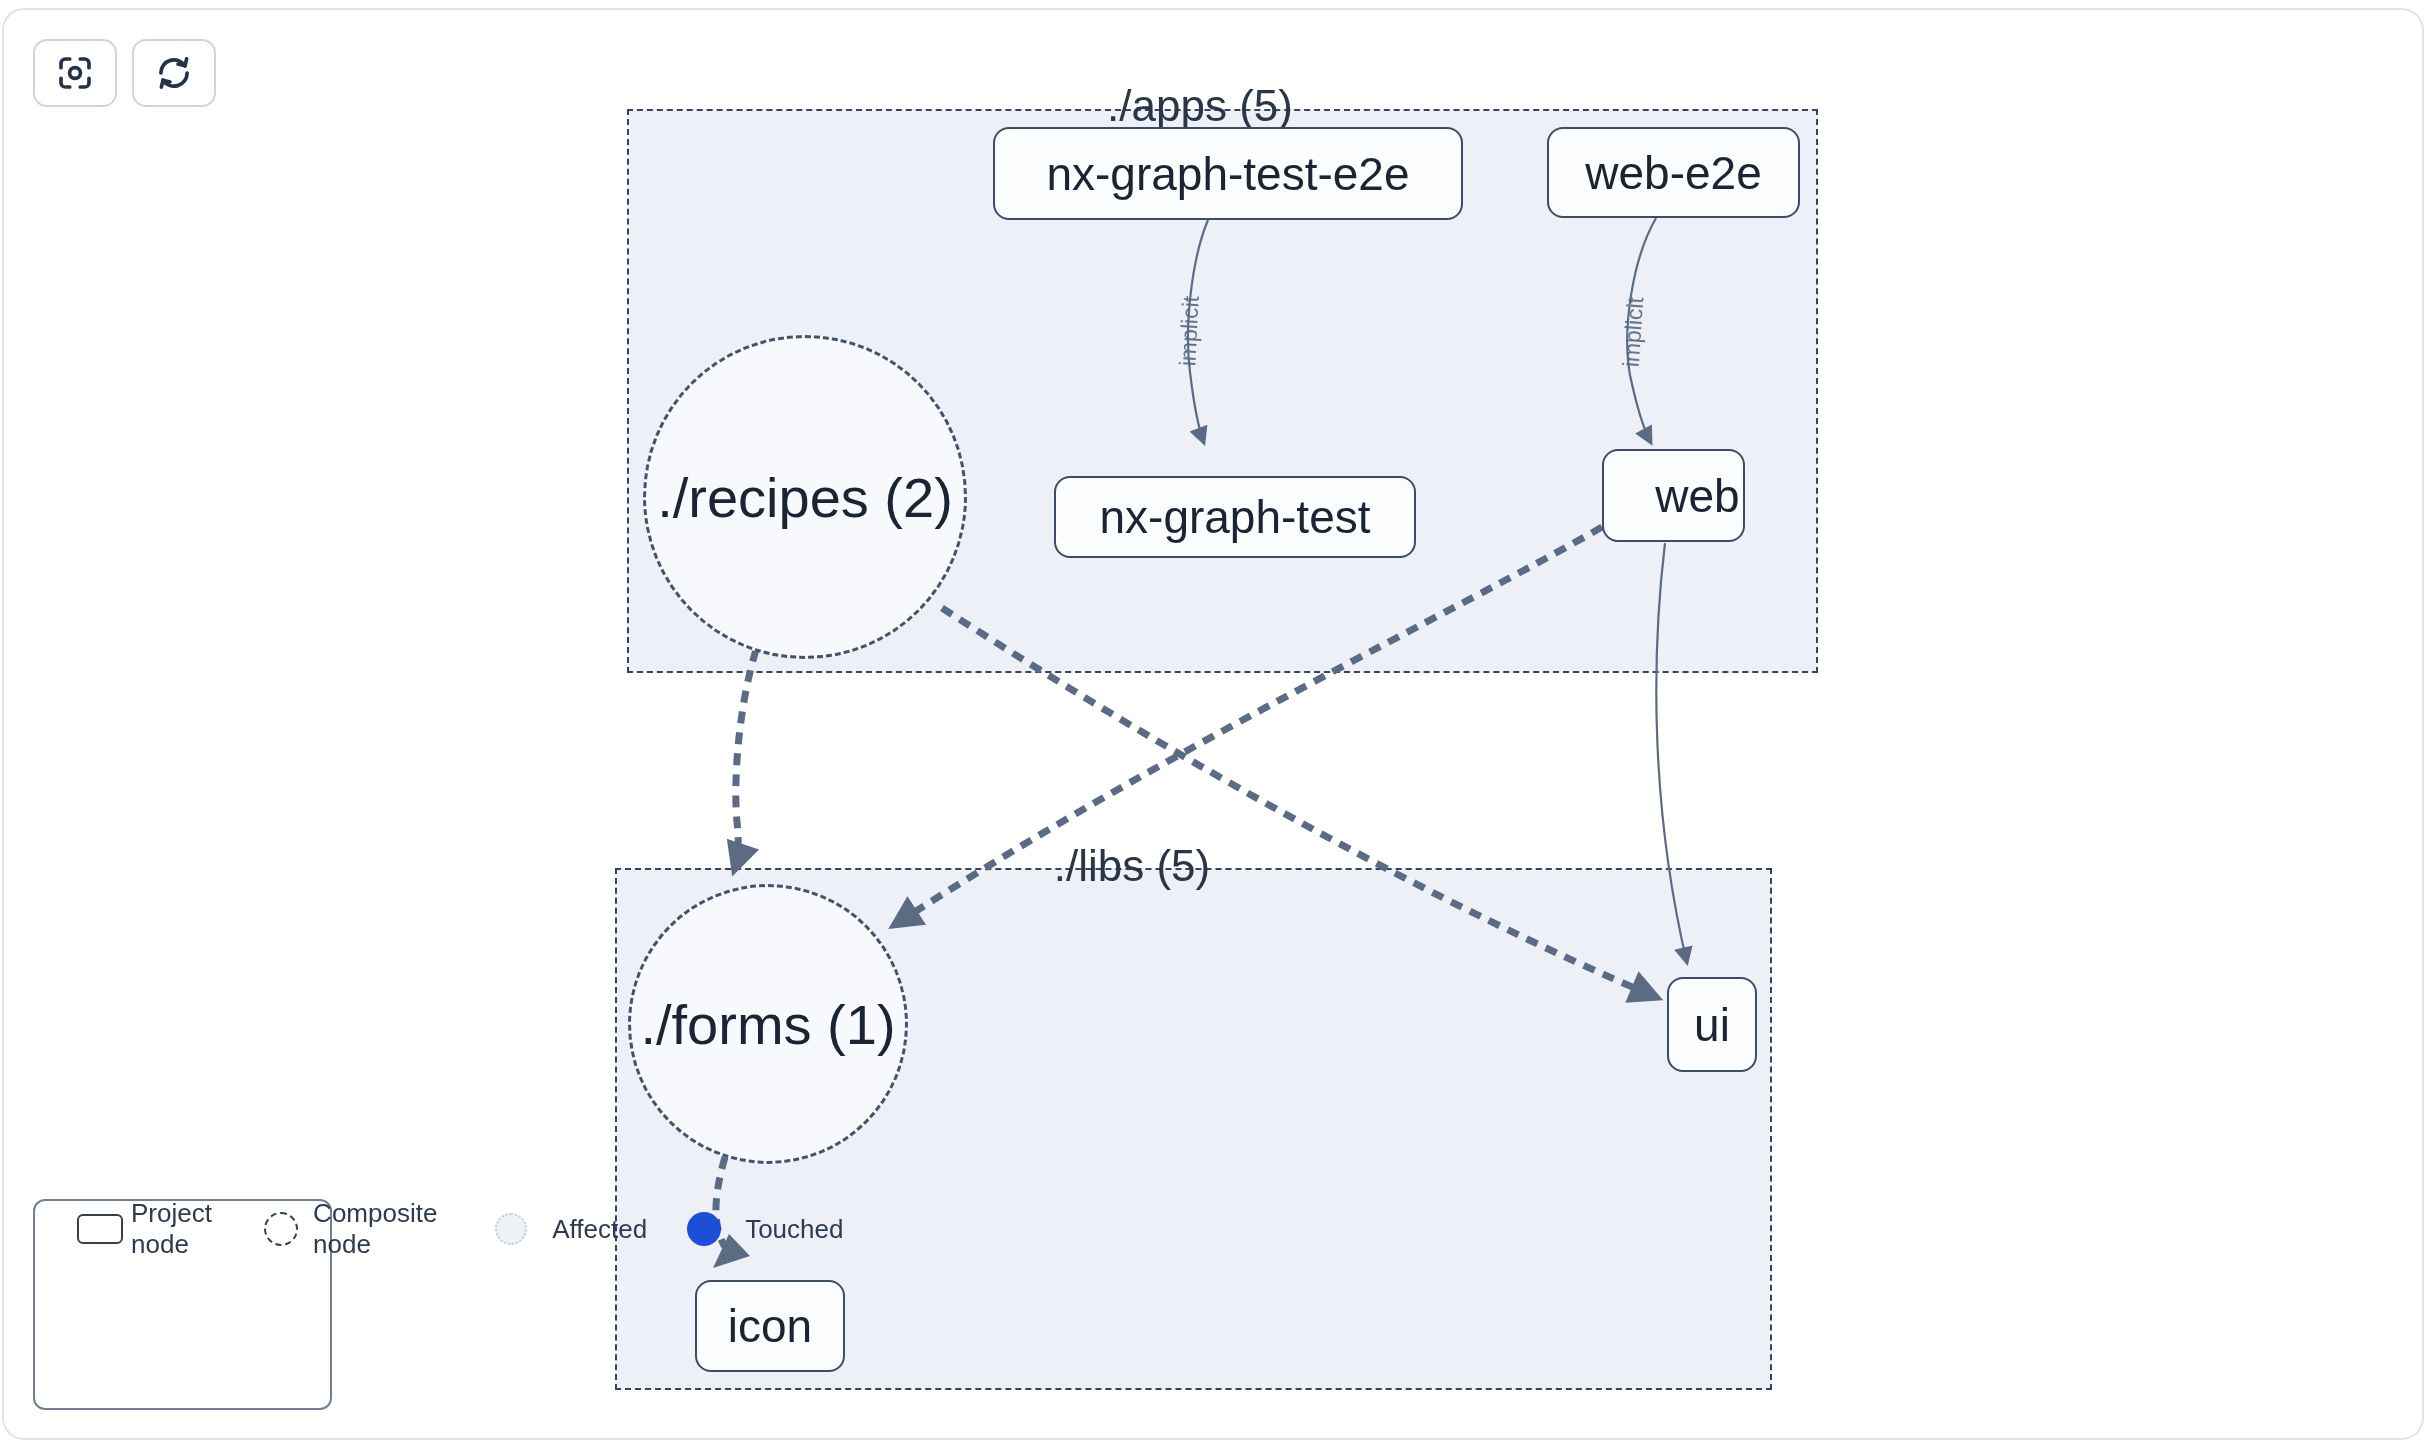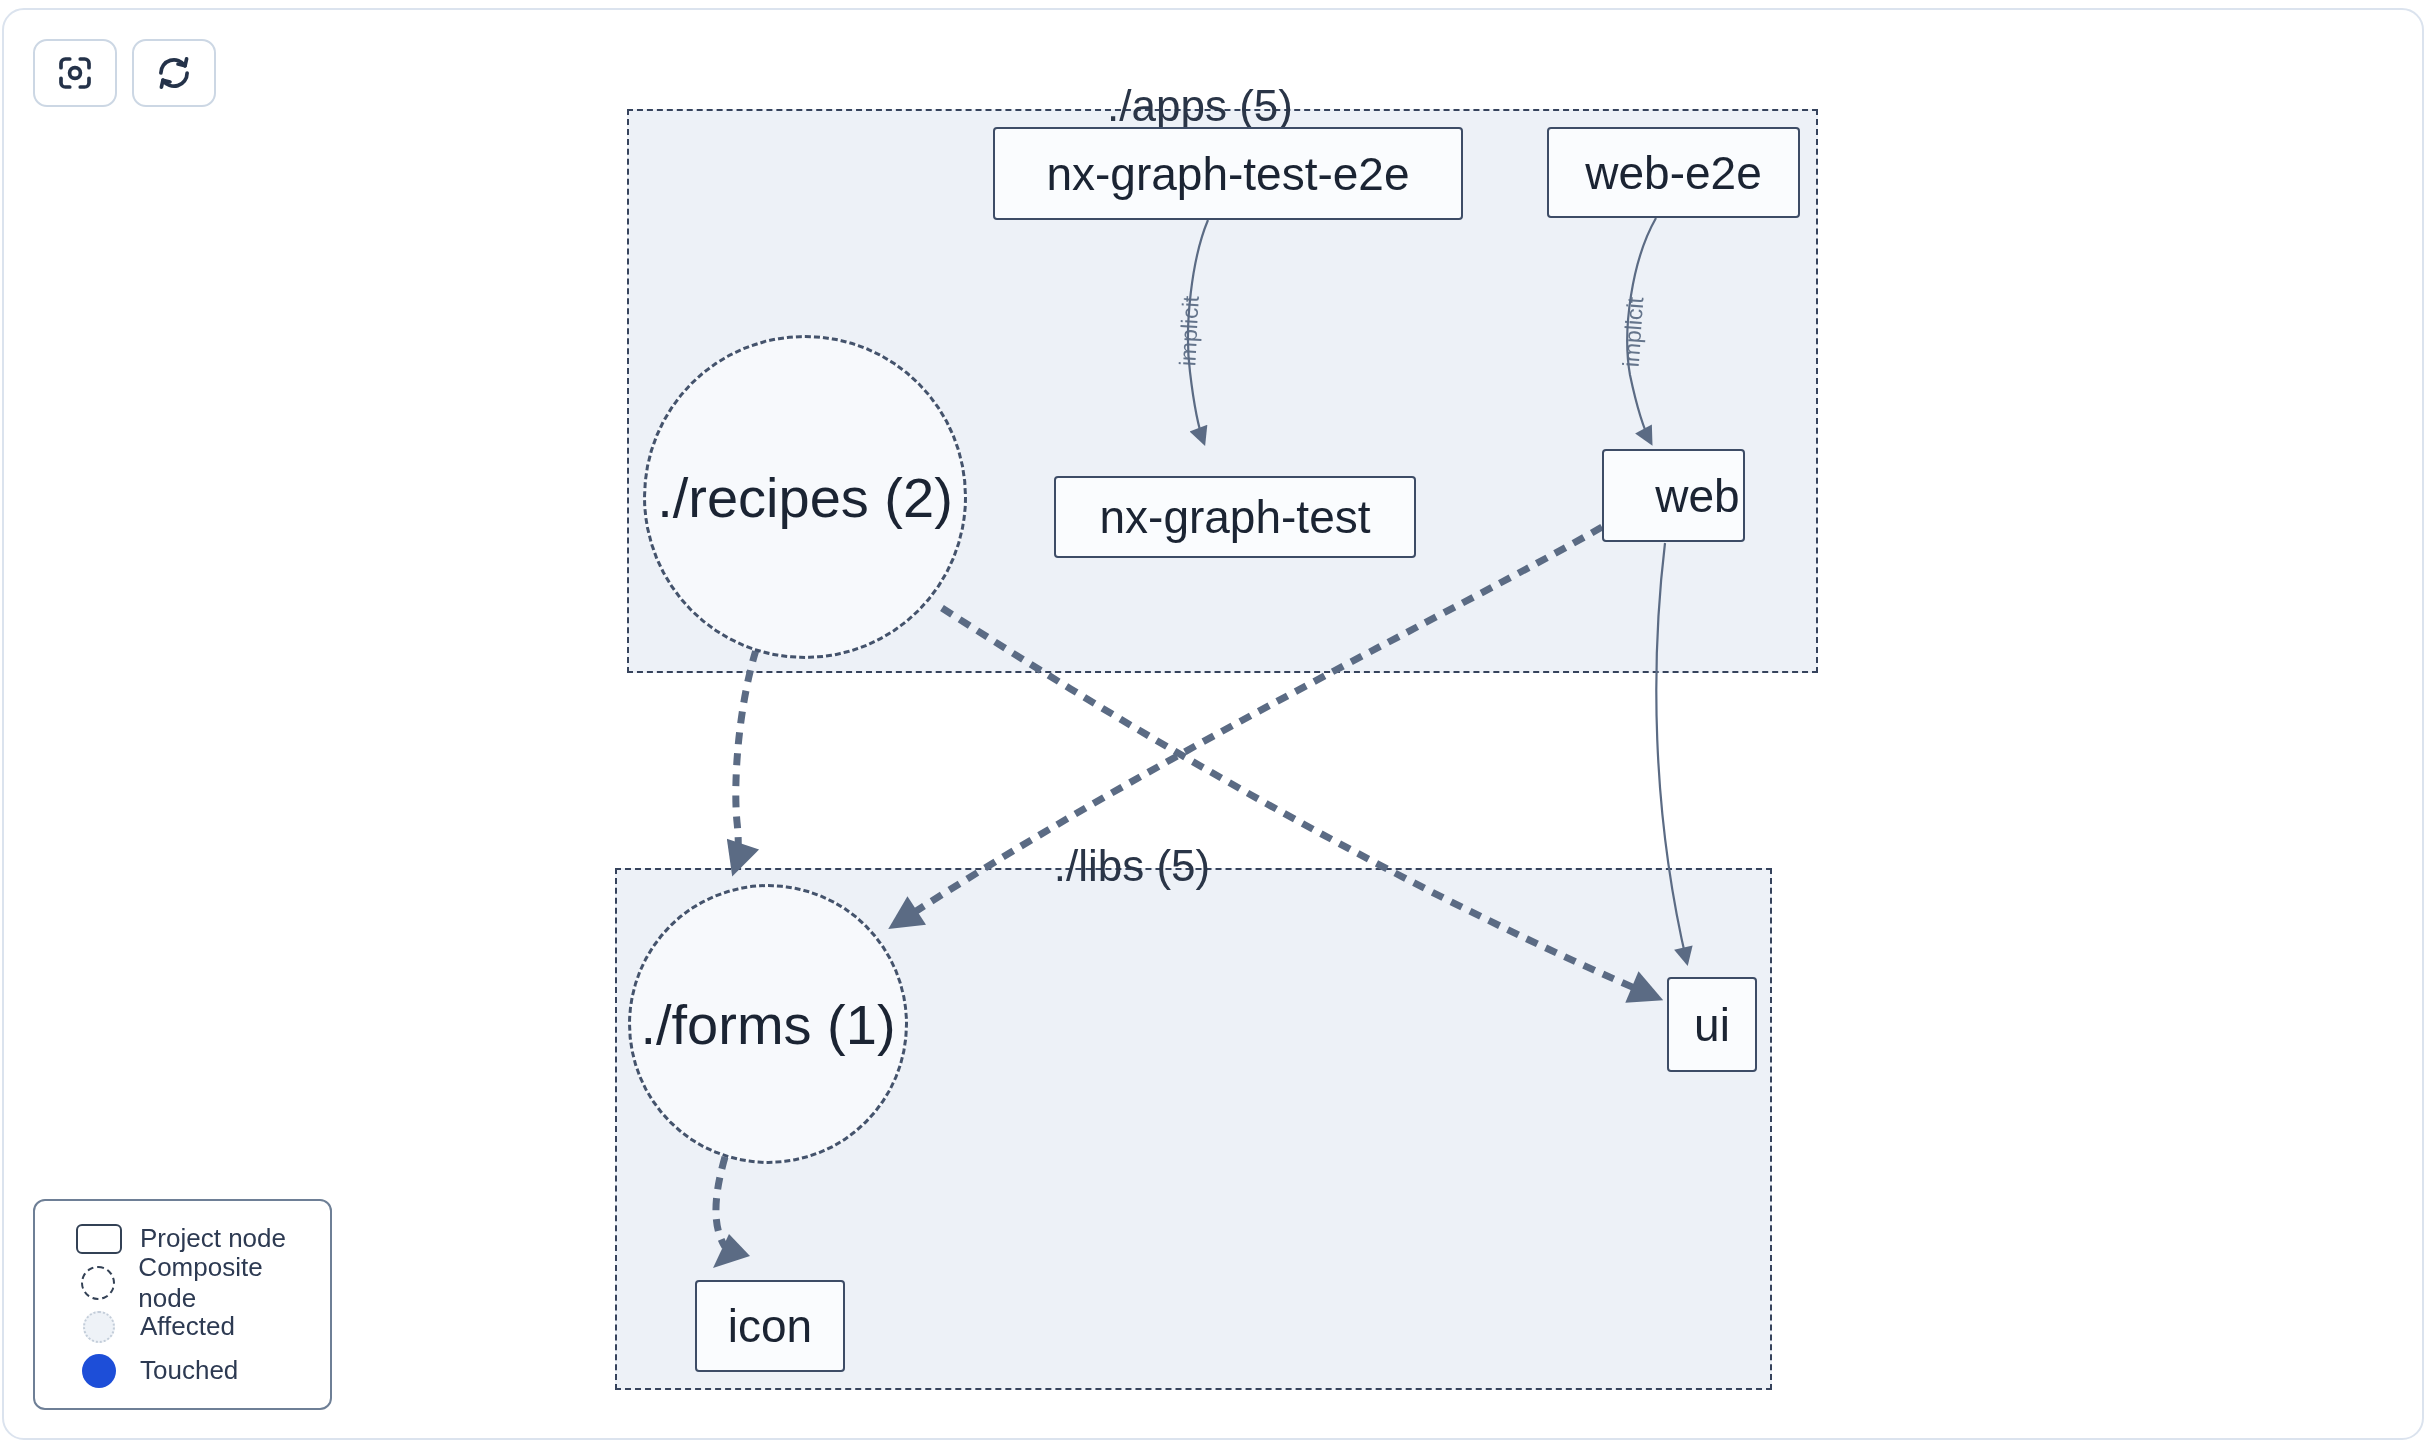--- a/index.html
+++ b/index.html
@@ -28,43 +28,43 @@
   .group-title { position:absolute; transform:translateX(-50%); font-size:44px;
                  color:#2a3547; white-space:nowrap;margin-top:25px; }
   #title-apps { left:1200px; top:56px; }
   #title-libs { left:1132px; top:816px; }
 
   
   svg.edges { position:absolute; left:0; top:0; }
 
   
   .node { position:absolute; background:#fafcfe; border:2px solid #3d4c66;
-          border-radius:4px; box-sizing:border-box; display:flex;
+          border-radius:16px; box-sizing:border-box; display:flex;
           align-items:center; justify-content:center; font-size:46px;
           color:#1b2433; white-space:nowrap; cursor:pointer; }
   #node-nx-graph-test-e2e { left:993px;  top:127px;  width:470px; height:93px; }
   #node-web-e2e           { left:1547px; top:127px;  width:253px; height:91px; }
   #node-nx-graph-test     { left:1054px; top:476px;  width:362px; height:82px; }
   #node-web               { left:1602px; top:449px;  width:143px; height:93px;padding-left:48px; }
   #node-ui                { left:1667px; top:977px;  width:90px;  height:95px; }
   #node-icon              { left:695px;  top:1280px; width:150px; height:92px; }
 
   
   .composite { position:absolute; background:#f7f9fc; border:3px dashed #44536c;
                border-radius:50%; box-sizing:border-box; display:flex;
                align-items:center; justify-content:center; font-size:56px;
                color:#1b2433; white-space:nowrap; cursor:pointer; }
   #node-recipes { left:643px; top:335px; width:324px; height:324px; }
   #node-forms   { left:628px; top:884px; width:280px; height:280px; }
 
   
   .legend { position:absolute; left:33px; top:1199px; width:299px; height:211px;
             background:#ffffff; border:2px solid #6e7f96; border-radius:12px;
-            box-sizing:border-box; display:flex; flex-direction:column;
-            justify-content:center; padding:6px 7px; }
+            box-sizing:border-box; display:flex; flex-direction:row;
+            justify-content:space-between; padding:6px 18px; }
   .legend-row { display:flex; align-items:center; height:44px; }
   .legend-swatch-cell { width:66px; margin-left:24px; display:flex;
                         align-items:center; justify-content:center; }
   .legend-label { margin-left:8px; font-size:26px; color:#2d3a52; }
   .sw-project   { width:46px; height:30px; border:2px solid #334155; border-radius:6px;
                   background:#ffffff; box-sizing:border-box; }
   .sw-composite { width:34px; height:34px; border:2px dashed #334155; border-radius:50%;
                   background:#ffffff; box-sizing:border-box; }
   .sw-affected  { width:32px; height:32px; border:2px dotted #c3cdd9; border-radius:50%;
                   background:#eef2f7; box-sizing:border-box; }

